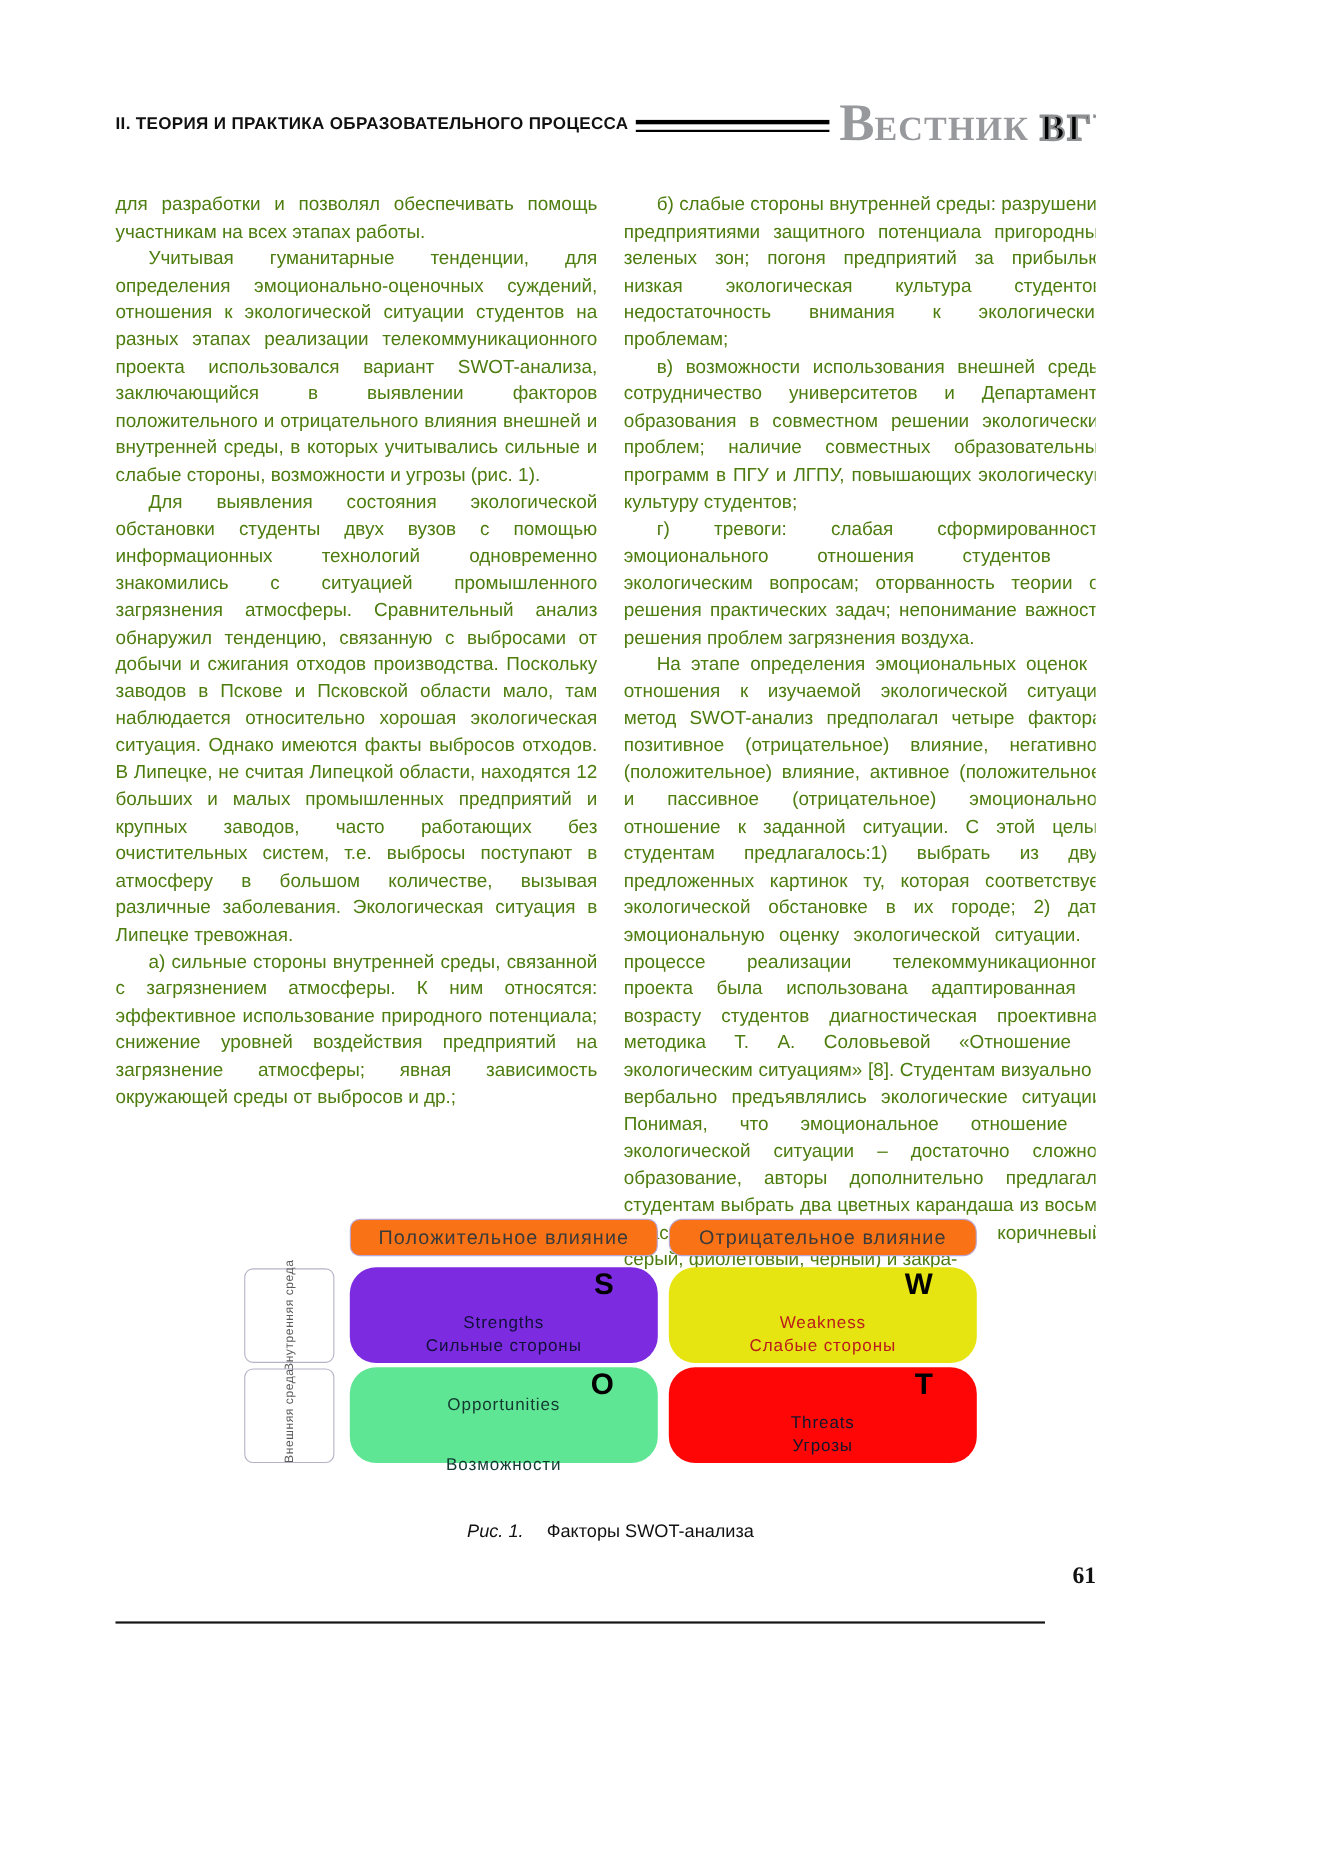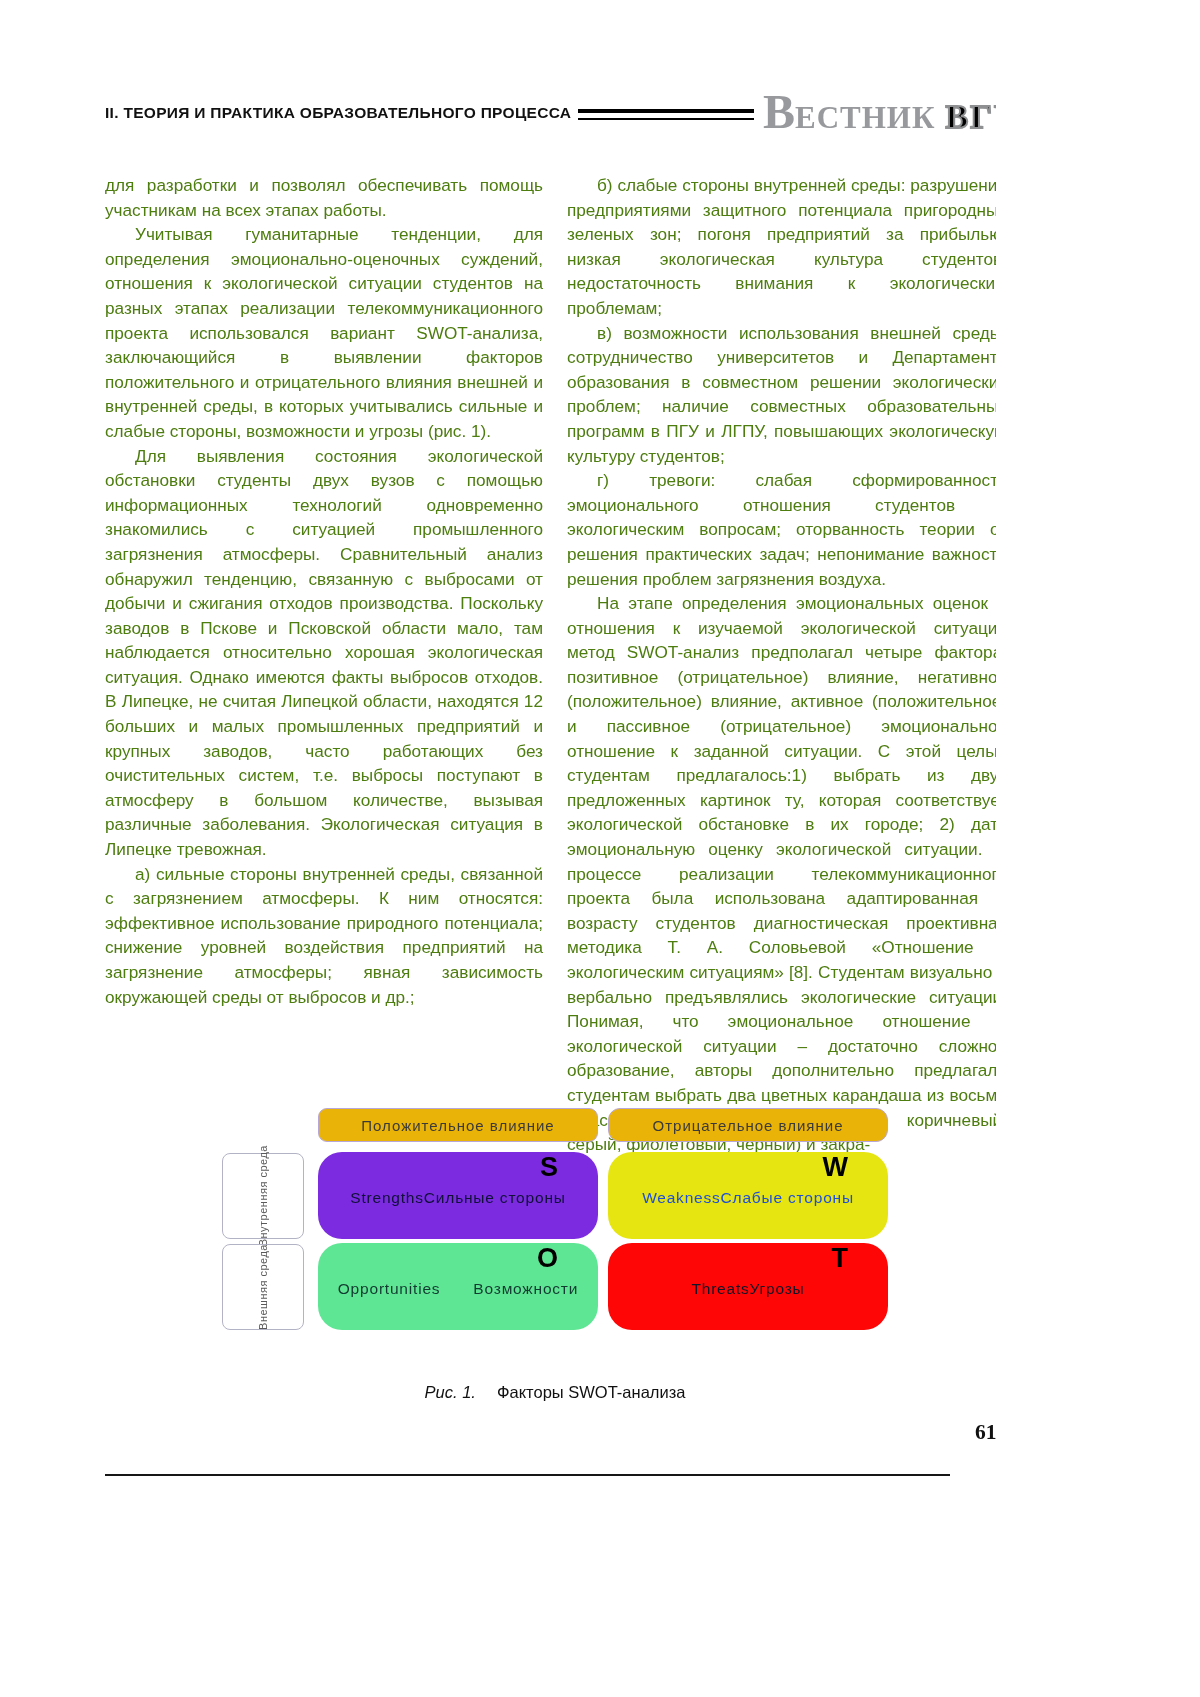--- a/index.html
+++ b/index.html
@@ -37,23 +37,23 @@
     font-size:17.2px; line-height:24.6px; text-align:justify; color:#4d7c0f;margin-top:24px;
   }
   .col-left  { left:105px; }
   .col-right { left:567px; width:440px; }
   .text-col p { margin:0; }
   .text-col p.indent { text-indent:30px; }
 
   
   .fig-col-header {
     position:absolute; top:1108px; height:34px; width:280px;
-    background:#eab308; border:1.6px solid #b7a6d8; border-radius:9px;
+    background:#f97316; border:1.6px solid #b7a6d8; border-radius:9px;
     display:flex; align-items:center; justify-content:center;
-    font-size:15px; letter-spacing:1px; color:#3a3a3a; box-sizing:border-box;
+    font-size:18px; letter-spacing:1px; color:#3a3a3a; box-sizing:border-box;
   }
   .fig-col-header.h1 { left:318px; }
   .fig-col-header.h2 { left:608px;border-radius:12px; }
 
   .fig-row-header {
     position:absolute; left:222px; width:82px; height:86px;
     background:#fff; border:1.2px solid #b3b3c6; border-radius:8px;
     display:flex; align-items:center; justify-content:center; box-sizing:border-box;
   }
   .fig-row-header.r1 { top:1153px; }
@@ -69,25 +69,25 @@
   .quad.q0 { left:318px; top:1152px; }
   .quad.q1 { left:608px; top:1152px; }
   .quad.q2 { left:318px; top:1243px; }
   .quad.q3 { left:608px; top:1243px; }
   .quad .letter {
     position:absolute; top:0px; right:40px;
     font-size:27px; font-weight:bold; color:#000;
   }
   .quad .lines {
     position:absolute; left:0; right:0; top:0; bottom:0;
-    display:flex; flex-direction:row; justify-content:center;
+    display:flex; flex-direction:column; align-items:center; justify-content:center;
     padding-top:8px; font-size:15.5px; letter-spacing:0.8px; line-height:21px;margin-top:27px;
   }
   .quad.q0 .lines { color:#101038; }
-  .quad.q1 .lines { color:#1d4ed8; }
+  .quad.q1 .lines { color:#b91c1c; }
   .quad.q2 .lines { color:#123a30;gap:33px; }
   .quad.q3 .lines { color:#0f172a; }
 
   .fig-caption {
     position:absolute; left:105px; top:1383px; width:900px;
     text-align:center; font-size:16.5px; color:#111;
   }
   .fig-caption .cap-label { font-style:italic; }
   .fig-caption .cap-text { margin-left:21px; }
 

